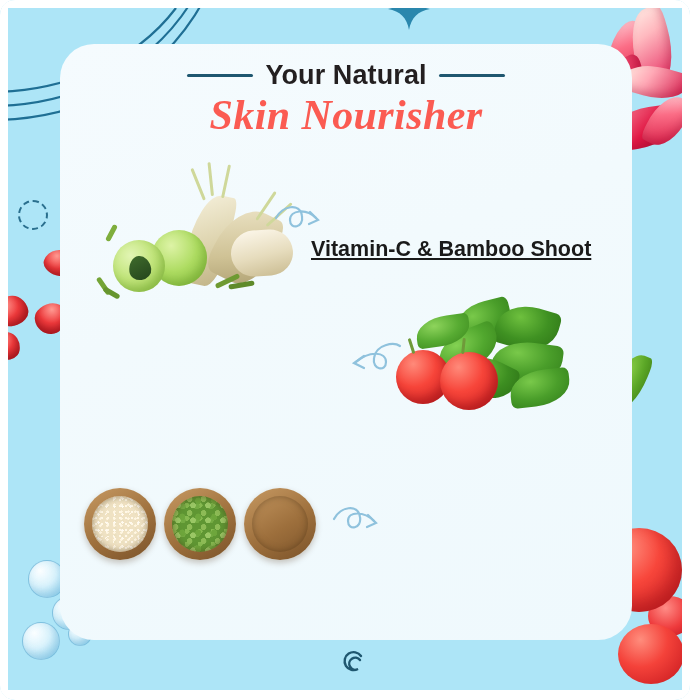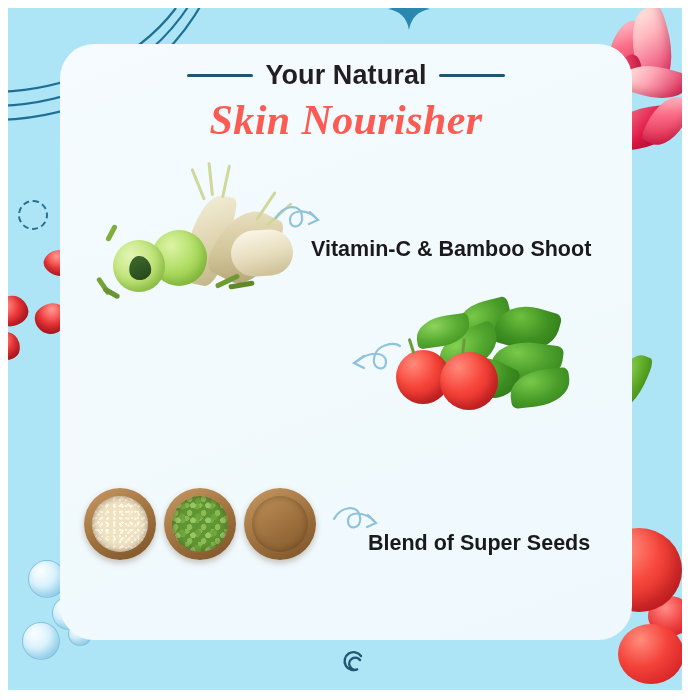--- a/index.html
+++ b/index.html
@@ -7,20 +7,21 @@
     width:690px;height:700px;
     background:#ffffff;
     font-family:"Liberation Sans", sans-serif;
     overflow:hidden;
   }
   .poster{
     position:relative;
     width:690px;height:700px;
     background:#ade5f7;
     overflow:hidden;
+    border-radius:15px;
   }
   
   .frame-top{position:absolute;left:0;top:0;width:690px;height:8px;background:#ffffff;}
   .frame-bottom{position:absolute;left:0;bottom:0;width:690px;height:10px;background:#ffffff;}
   .frame-left{position:absolute;left:0;top:0;width:8px;height:700px;background:#ffffff;}
   .frame-right{position:absolute;right:0;top:0;width:8px;height:700px;background:#ffffff;}
 
   
   .card{
     position:absolute;
@@ -39,33 +40,33 @@
   .kicker{
     display:flex;align-items:center;justify-content:center;gap:12px;
     font-size:27px;font-weight:bold;color:#231f20;
     letter-spacing:.1px;
     font-family:"Liberation Sans", sans-serif;
   }
   .kicker .rule{
     display:block;width:66px;height:3px;background:#1f5770;border-radius:2px;
   }
   .headline{
-    margin-top:5px;
     font-family:"Liberation Serif", serif;
     font-style:italic;font-weight:bold;
     font-size:42px;color:#fb5b52;
     letter-spacing:.4px;
   }
 
   
   .feature-label{
     position:absolute;
     font-size:21.5px;font-weight:bold;color:#1a1a1a;
     white-space:nowrap;
     font-family:"Liberation Sans", sans-serif;
+    text-decoration:underline;
   }
   #label-0{left:311px;top:237px;}
   #label-1{left:135px;top:379px;}
   #label-2{left:368px;top:531px;}
 
   
   .arrow{position:absolute;}
   #arrow-0{left:272px;top:192px;}
   #arrow-1{left:342px;top:336px;}
   #arrow-2{left:330px;top:497px;}
@@ -372,20 +373,19 @@
     </div>
   </div>
 
   <svg class="arrow" id="arrow-2" width="58" height="46">
     <g fill="none" stroke="#8fc2dd" stroke-width="2.2" stroke-linecap="round">
       <path d="M4,22 C10,10 28,6 30,20 C32,32 18,34 18,24 C18,14 34,14 44,24"></path>
       <path d="M38,18 L46,26 L37,30"></path>
     </g>
   </svg>
 
-  <div class="feature-label" id="label-2">Blend of Super Seeds</div>
 
   <div class="frame-top"></div>
   <div class="frame-bottom"></div>
   <div class="frame-left"></div>
   <div class="frame-right"></div>
 
 </div>
 
 </body></html>

